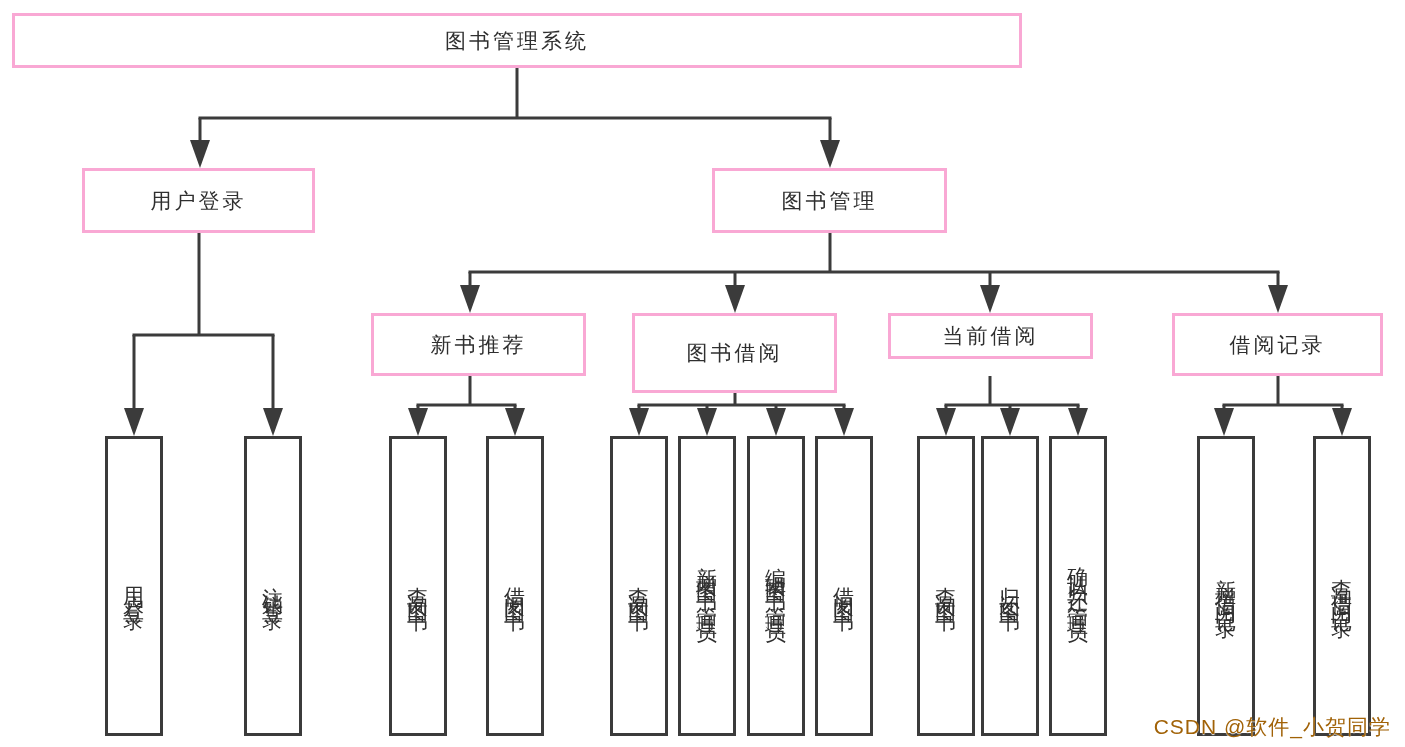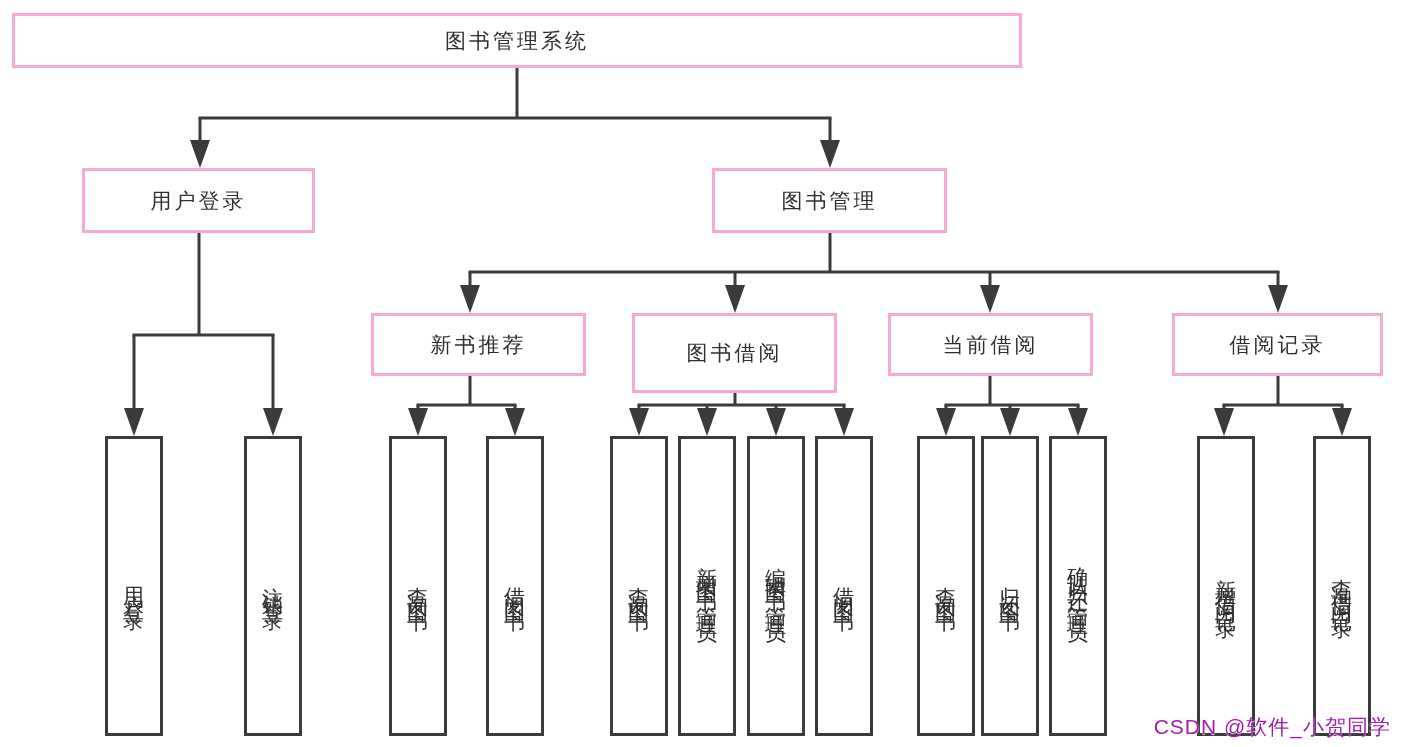--- a/index.html
+++ b/index.html
@@ -14,21 +14,21 @@
     font-size:21px;letter-spacing:3px;white-space:nowrap;
   }
   .vbox{
     position:absolute;z-index:2;box-sizing:border-box;background:#ffffff;
     border:3px solid #3b3b3b;display:flex;align-items:center;justify-content:center;
     writing-mode:vertical-rl;text-orientation:mixed;
     font-size:21px;letter-spacing:8px;line-height:1;
   }
   .watermark{
     position:absolute;z-index:3;right:14px;bottom:6px;
-    font-size:21px;color:#a21caf;letter-spacing:1px;
+    font-size:21px;color:#a16207;letter-spacing:1px;
     text-shadow:0 1px 1px rgba(255,255,255,0.9);
     pointer-events:none;white-space:nowrap;text-align:center;
   }
 </style>
 </head>
 <body>
 
 <div class="stage">
 
   <svg class="wires" width="1405" height="747" viewBox="0 0 1405 747">
@@ -110,21 +110,21 @@
     </g>
   </svg>
 
   <div class="hbox" style="left:12px;top:13px;width:1010px;height:55px;">图书管理系统</div>
 
   <div class="hbox" style="left:82px;top:168px;width:233px;height:65px;">用户登录</div>
   <div class="hbox" style="left:712px;top:168px;width:235px;height:65px;">图书管理</div>
 
   <div class="hbox" style="left:363px;top:313px;width:215px;height:63px;margin-left:8px;">新书推荐</div>
   <div class="hbox" style="left:632px;top:313px;width:205px;height:80px;">图书借阅</div>
-  <div class="hbox" style="left:888px;top:313px;width:205px;height:63px;">当前借阅</div>
+  <div class="hbox" style="left:888px;top:313px;width:205px;height:46px;">当前借阅</div>
   <div class="hbox" style="left:1172px;top:313px;width:211px;height:63px;">借阅记录</div>
 
   <div class="vbox" style="left:105px;top:436px;width:58px;height:300px;">用户登录</div>
   <div class="vbox" style="left:244px;top:436px;width:58px;height:300px;">注销登录</div>
 
   <div class="vbox" style="left:389px;top:436px;width:58px;height:300px;">查询图书</div>
   <div class="vbox" style="left:486px;top:436px;width:58px;height:300px;">借阅图书</div>
 
   <div class="vbox" style="left:610px;top:436px;width:58px;height:300px;">查询图书</div>
   <div class="vbox" style="left:678px;top:436px;width:58px;height:300px;">新增图书（管理员）</div>

